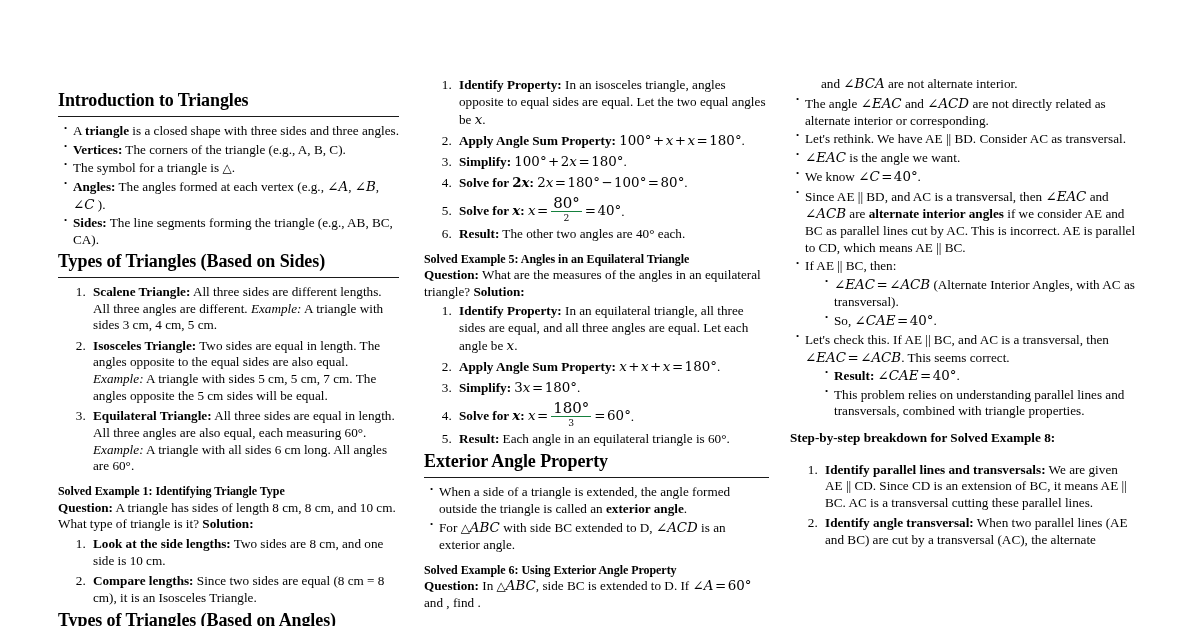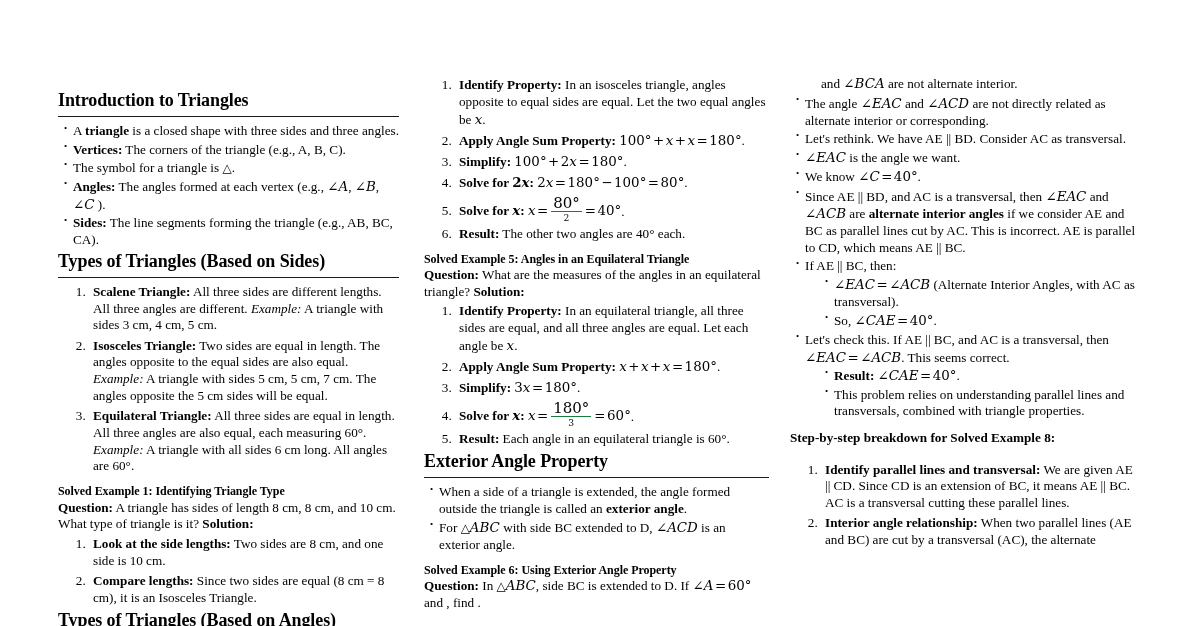--- a/index.html
+++ b/index.html
@@ -243,22 +243,22 @@
           <ul class="bullets">
             <li><b>Result:</b> <span class="m">∠CAE<span class="op">=</span><span class="up">40</span><span class="deg">°</span></span>.</li>
             <li>This problem relies on understanding parallel lines and transversals, combined with triangle properties.</li>
           </ul>
         </li>
       </ul>
 
       <p class="breakdown">Step-by-step breakdown for Solved Example 8:</p>
 
       <ol class="steps">
-        <li><b>Identify parallel lines and transversal:</b> We are given AE || CD. Since CD is an extension of BC, it means AE || BC. AC is a transversal cutting these parallel lines.</li>
-        <li><b>Interior angle relationship:</b> When two parallel lines (AE and BC) are cut by a transversal (AC), the alternate interior angles are equal.</li>
+        <li><b>Identify parallel lines and transversals:</b> We are given AE || CD. Since CD is an extension of BC, it means AE || BC. AC is a transversal cutting these parallel lines.</li>
+        <li><b>Identify angle transversal:</b> When two parallel lines (AE and BC) are cut by a transversal (AC), the alternate interior angles are equal.</li>
         <li><b>Apply alternate interior angles:</b> Therefore, <span class="m">∠CAE<span class="op">=</span>∠ACB</span>.</li>
         <li><b>Substitute known value:</b> We are given <span class="m">∠C<span class="op">=</span><span class="up">40</span><span class="deg">°</span></span>, which is <span class="m">∠ACB</span>.</li>
 
       </ol>
 
     </div>
   </div>
 
 </div>
 

